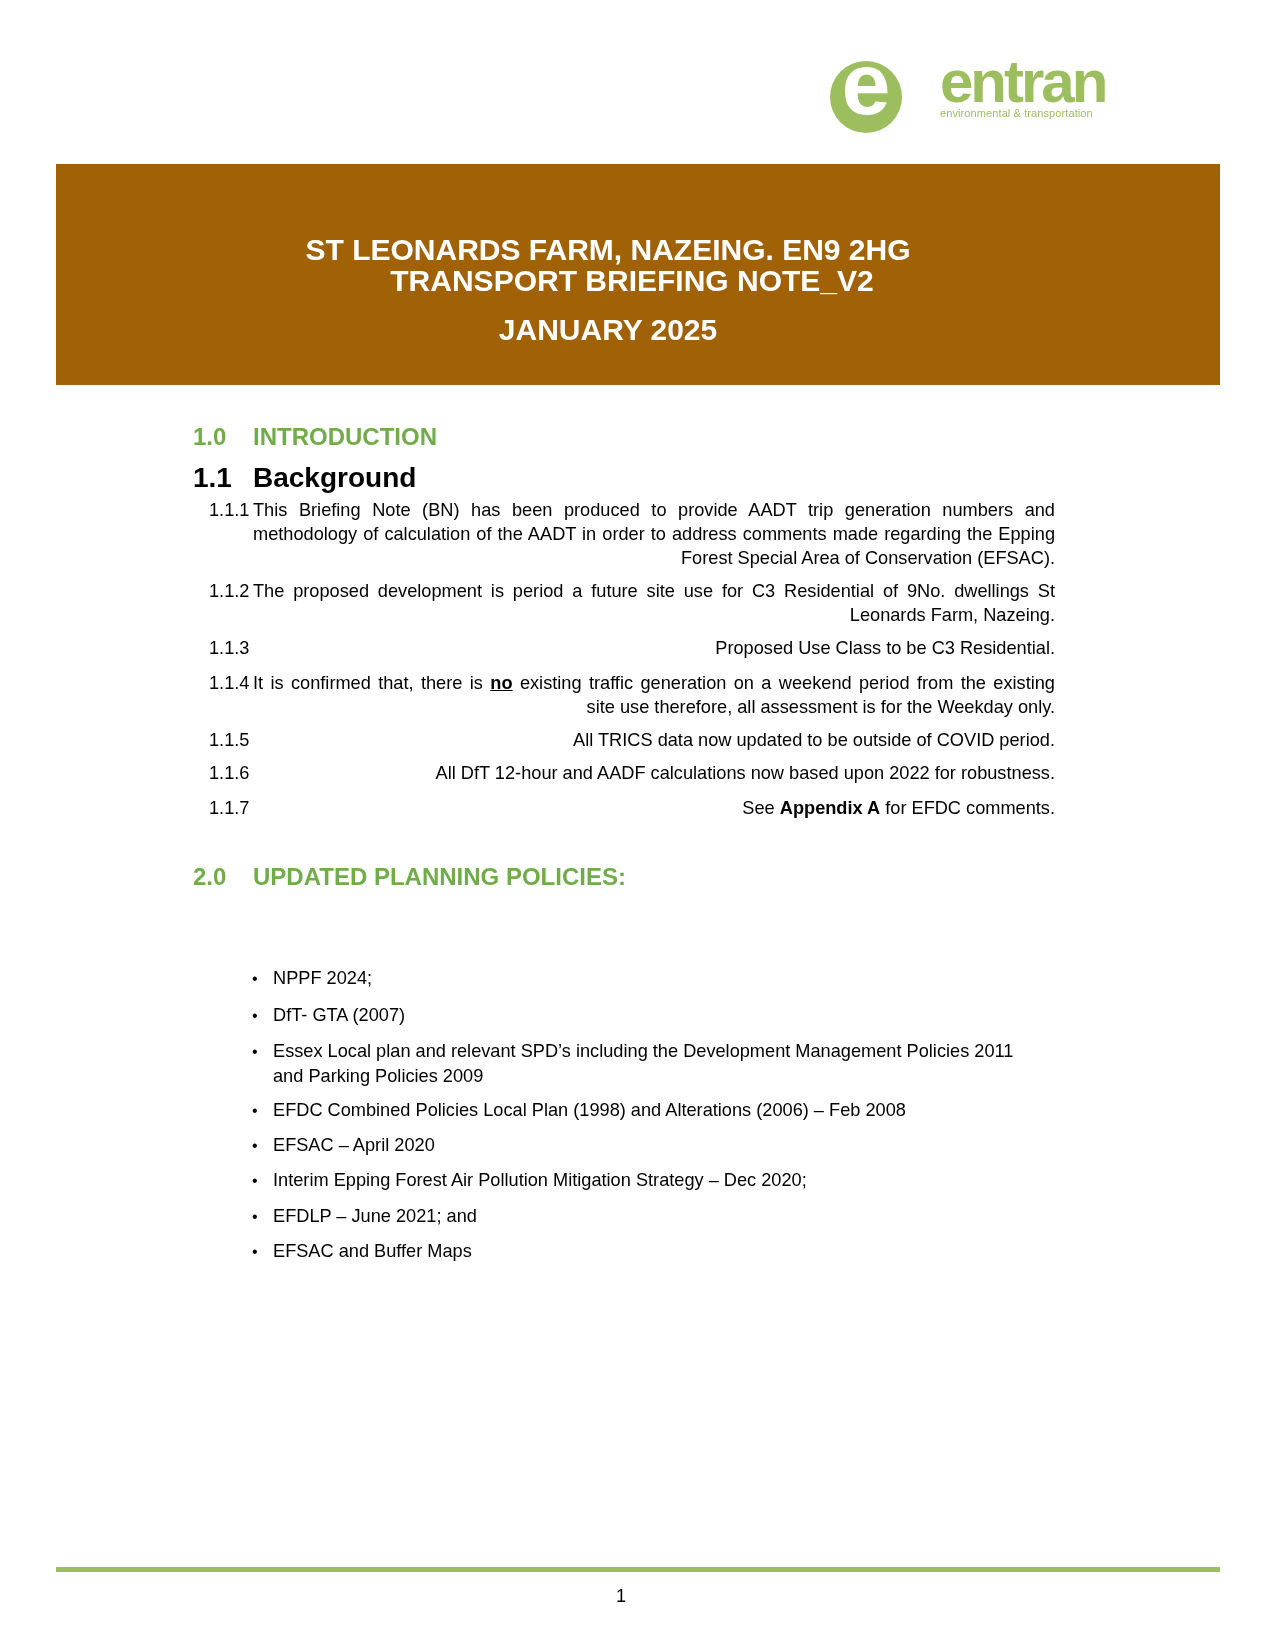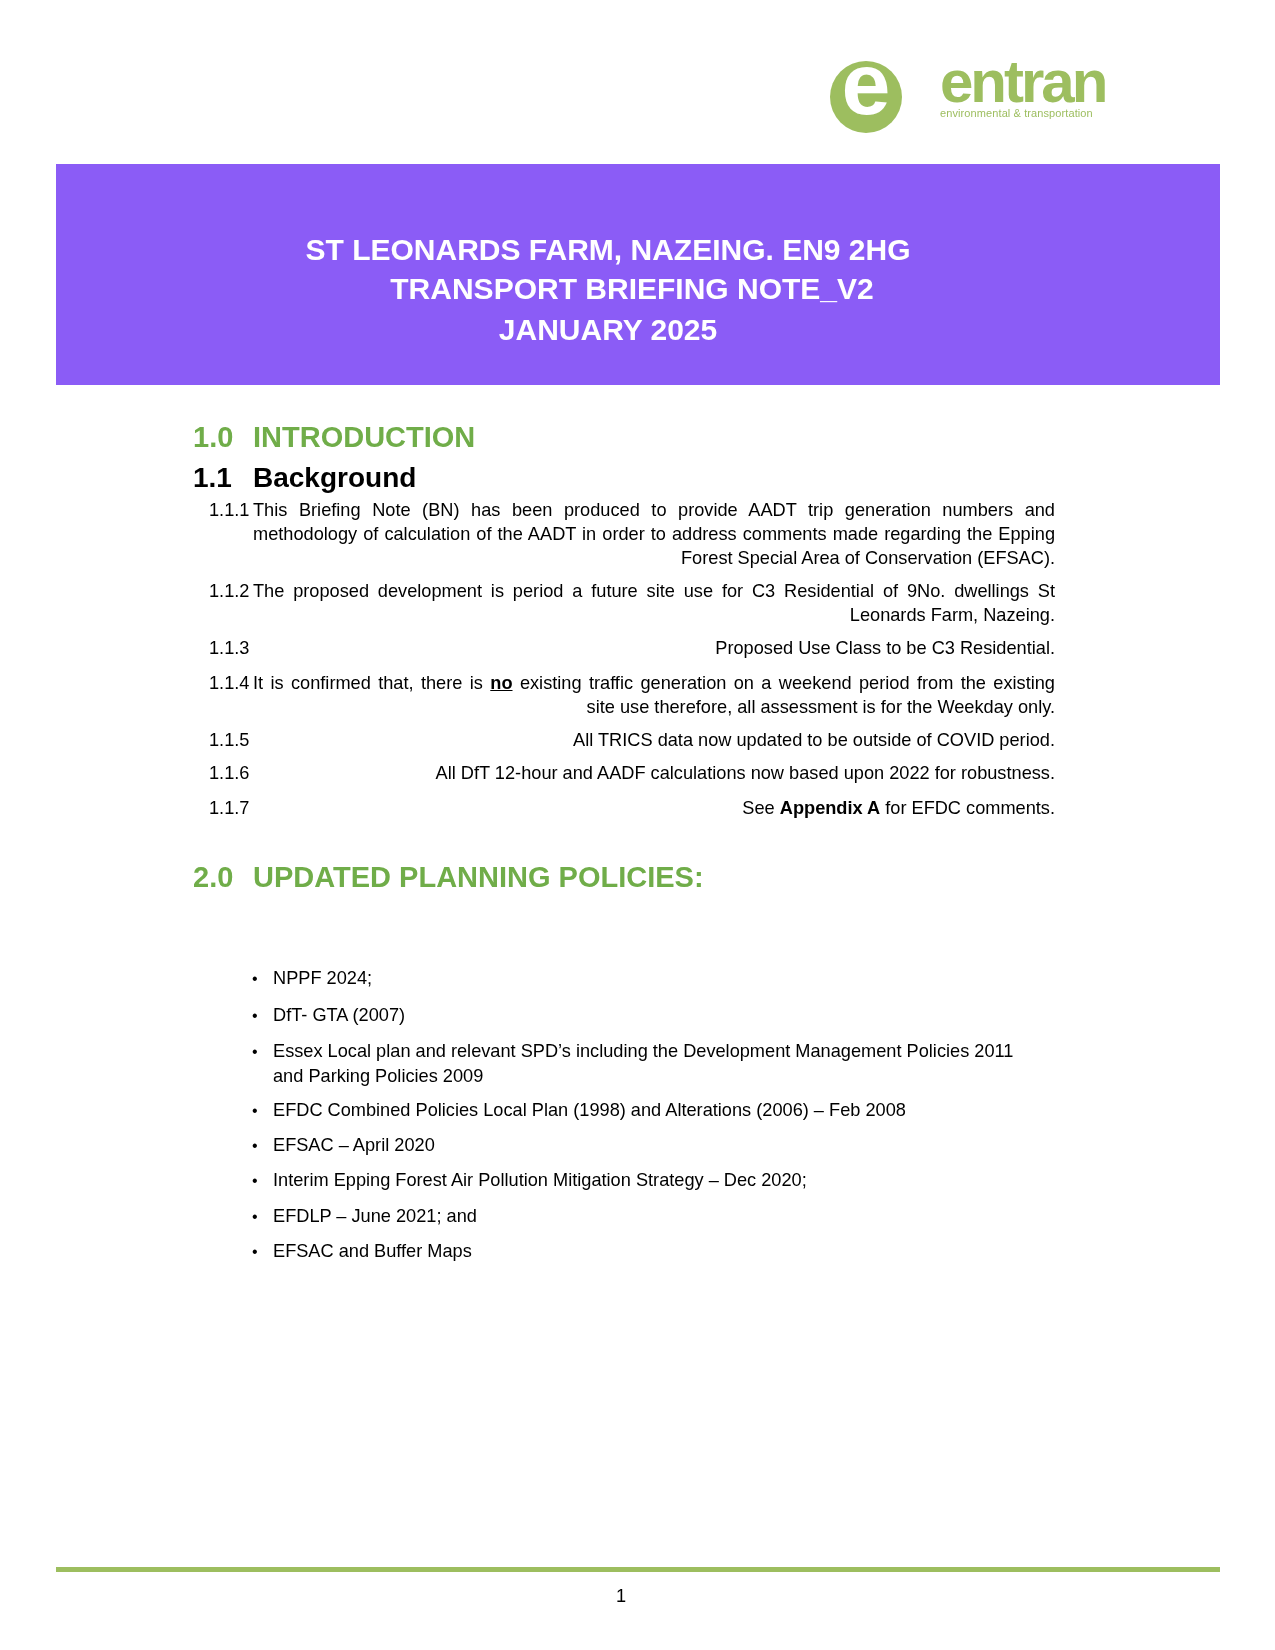--- a/index.html
+++ b/index.html
@@ -21,34 +21,34 @@
   .wordmark{
     font-size:60px;line-height:60px;font-weight:bold;color:#9DBE5F;letter-spacing:-3px;
   }
   .tagline{
     font-size:11px;line-height:14px;margin-top:-6px;color:#9DBE5F;letter-spacing:0.1px;white-space:nowrap;
   }
 
   
   .title-band{
     position:absolute;left:56px;top:164px;width:1164px;height:221px;
-    background:#8b5cf6;color:#ffffff;
+    background:#a16207;color:#ffffff;
   }
   .title-band .tline{
     position:absolute;left:0;right:60px;text-align:center;
     font-weight:bold;font-size:30px;line-height:33px;
   }
   .t1{top:69px;}
-  .t2{top:108px;padding-left:48px;}
+  .t2{top:100px;padding-left:48px;}
   .t3{top:149px;}
 
   
   .h-sec{
     position:absolute;left:193px;width:862px;
-    color:#70AD49;font-weight:bold;font-size:29px;line-height:28px;white-space:nowrap;
+    color:#70AD49;font-weight:bold;font-size:24px;line-height:28px;white-space:nowrap;
   }
   .h-sub{
     position:absolute;left:193px;width:862px;
     color:#000;font-weight:bold;font-size:28px;line-height:24px;white-space:nowrap;
   }
   .num{display:inline-block;width:60px;}
 
   
   .para{position:absolute;left:193px;width:862px;font-size:18.2px;line-height:24px;}
   .pnum{position:absolute;left:16px;top:0;}

